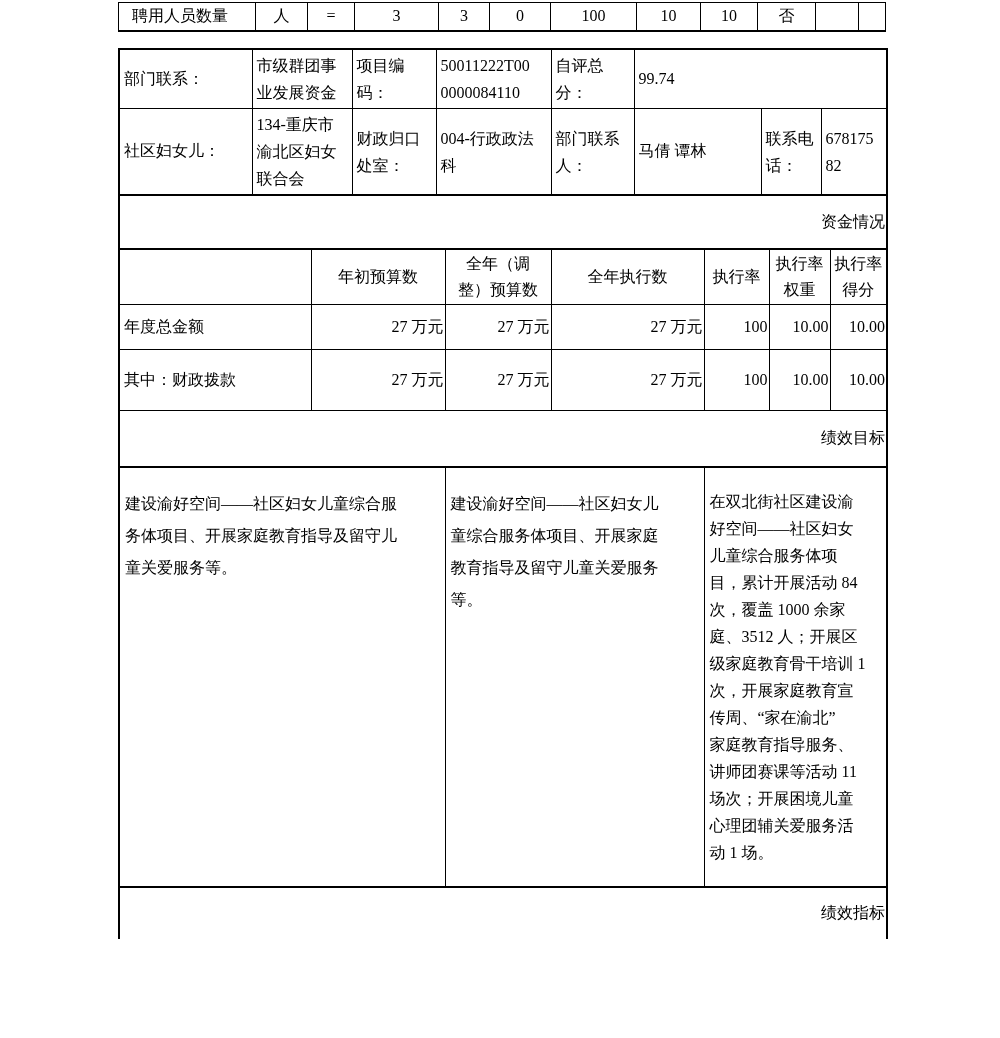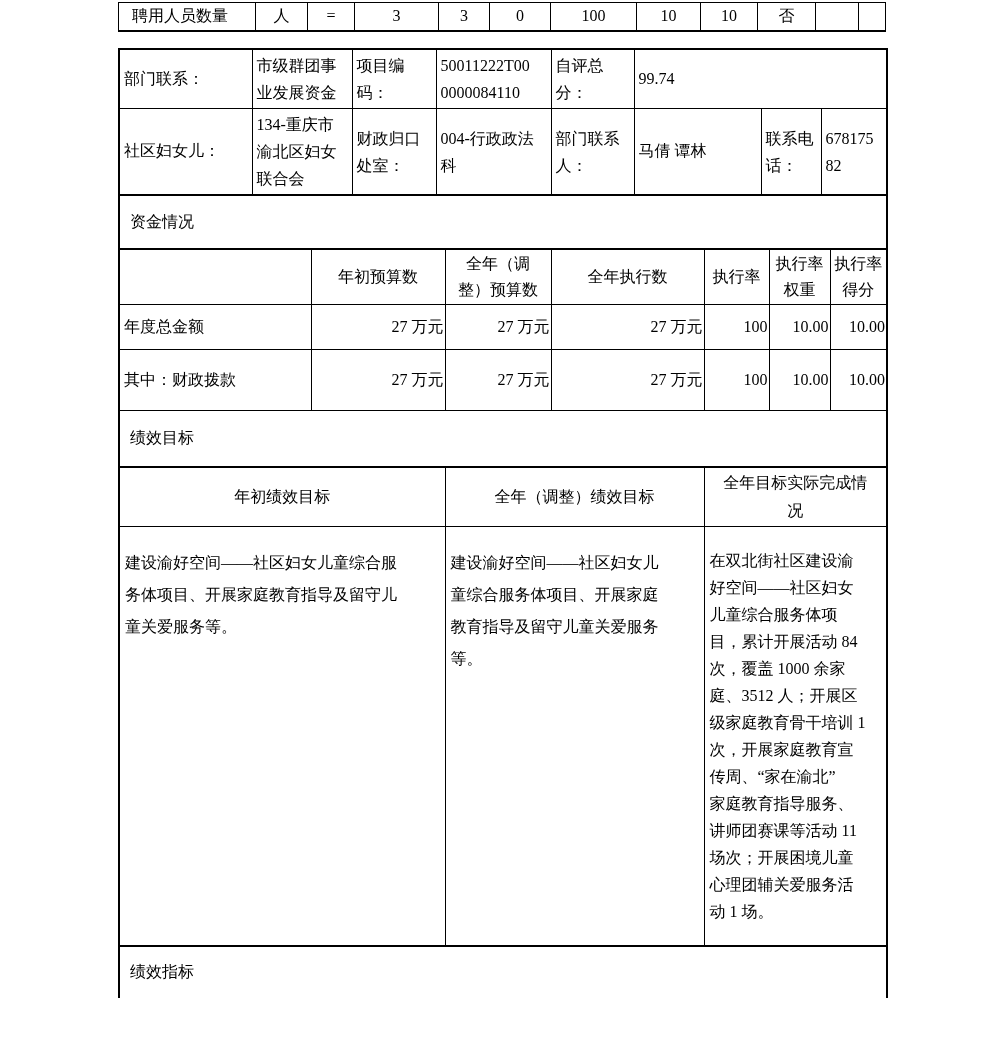--- a/index.html
+++ b/index.html
@@ -21,21 +21,21 @@
     font-size:30px;font-weight:bold;letter-spacing:1px;
   }
 
   
   .main-table{margin:16px 0 0 118px;width:768px;border:2px solid #000;border-bottom:none;}
   .lbl{text-align:left;vertical-align:middle;padding:2px 4px;}
   .val{text-align:left;vertical-align:middle;padding:2px 4px;}
   .pre{white-space:pre-wrap;line-height:27px;}
   .head{text-align:center;vertical-align:middle;white-space:pre-wrap;line-height:26px;}
   .ctr{text-align:right;vertical-align:middle;}
-  .section{text-align:left;vertical-align:middle;padding-left:10px;}
+  .section{text-align:right;vertical-align:middle;padding-left:10px;}
   .goal{vertical-align:top;text-align:left;padding:20px 5px;white-space:pre-wrap;margin-top:31px;}
   .lh32{line-height:32px;}
   .lh28{line-height:28px;}
   .thick-top{border-top:2px solid #000;}
   .thick-bottom{border-bottom:2px solid #000;}
   tr.r-last td{border-bottom:none;}
 </style>
 </head>
 <body>
 
@@ -158,26 +158,20 @@
       <td colspan="2" class="ctr">27 万元</td>
       <td colspan="2" class="ctr">100</td>
       <td colspan="2" class="ctr">10.00</td>
       <td class="ctr">10.00</td>
     </tr>
 
     <tr style="height:56px">
       <td colspan="13" class="section thick-bottom">绩效目标</td>
     </tr>
 
-    <tr style="height:57px">
-      <td colspan="5" class="head lh28">年初绩效目标</td>
-      <td colspan="3" class="head lh28">全年（调整）绩效目标</td>
-      <td colspan="5" class="head lh28">全年目标实际完成情
-况</td>
-    </tr>
 
     <tr style="height:382px">
       <td colspan="5" class="goal lh32">建设渝好空间——社区妇女儿童综合服
 务体项目、开展家庭教育指导及留守儿
 童关爱服务等。</td>
       <td colspan="3" class="goal lh32">建设渝好空间——社区妇女儿
 童综合服务体项目、开展家庭
 教育指导及留守儿童关爱服务
 等。</td>
       <td colspan="5" class="goal" style="line-height:27px">在双北街社区建设渝

